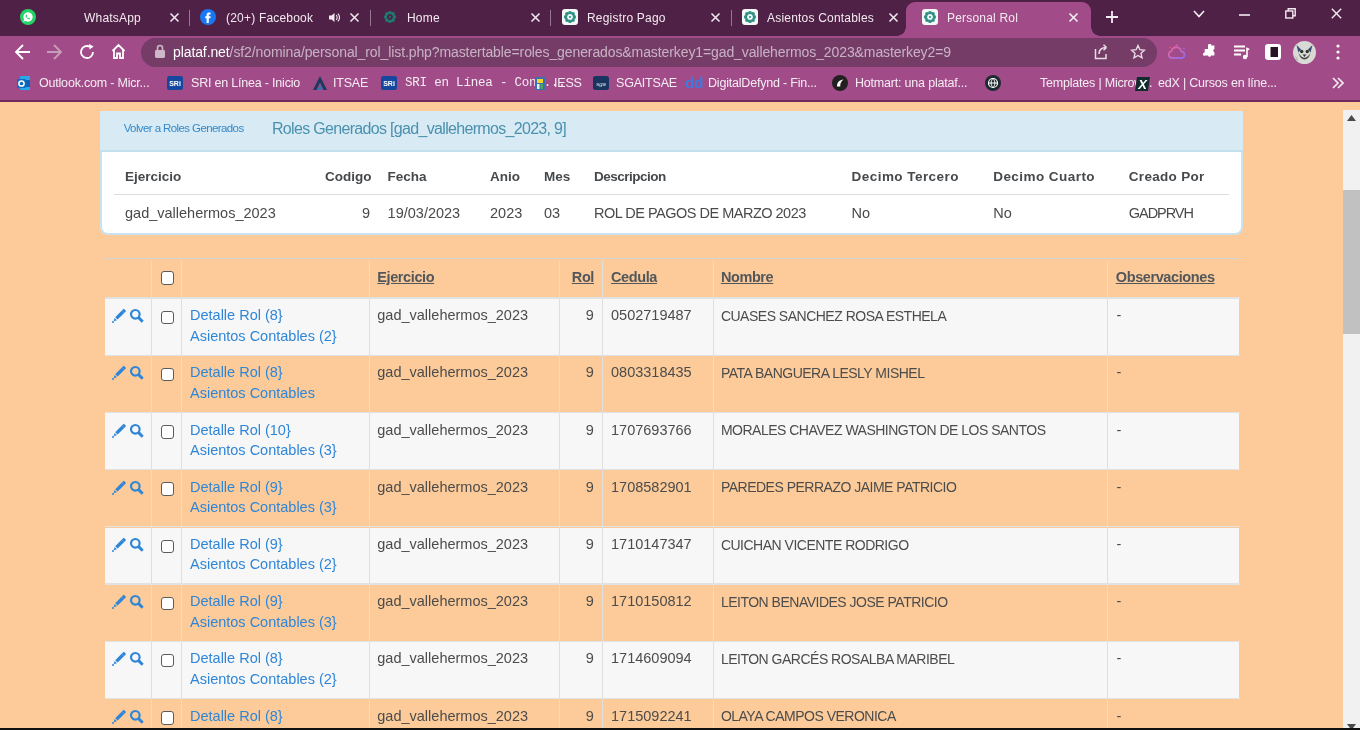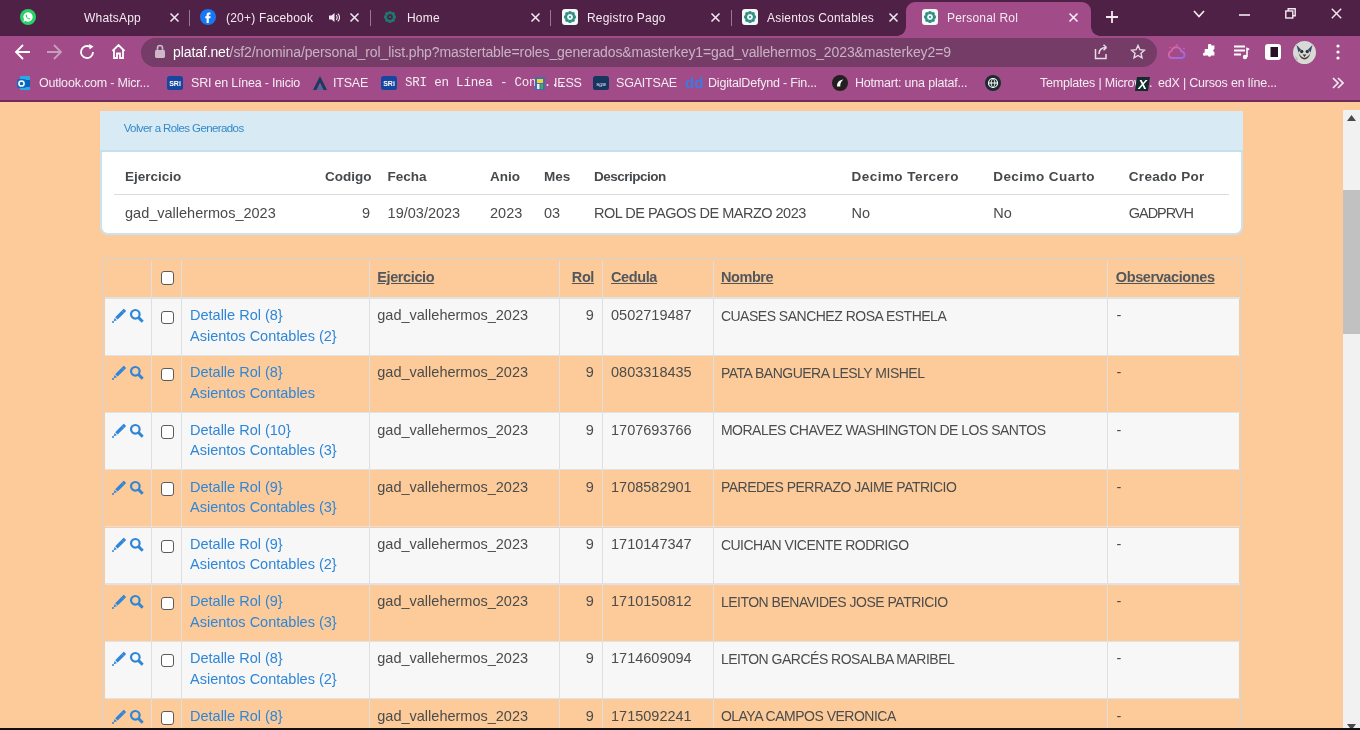--- a/index.html
+++ b/index.html
@@ -300,20 +300,21 @@
   </svg>
 <div class="bmitem" style="left:1158px;">edX | Cursos en líne...</div>
 <svg class="abs" style="left:1331px;top:77px;width:13px;height:12px;" viewBox="0 0 13 12">
     <path d="M2 1 L7 6 L2 11 M7 1 L12 6 L7 11" stroke="#F3EAF1" stroke-width="1.7" fill="none"></path>
   </svg>
 
 <div id="page">
   <div id="card"></div>
   <div id="bluehead"></div>
   <div class="abs" style="left:123.7px;top:12px;font-size:11.5px;letter-spacing:-0.6px;color:#3389C9;">Volver a Roles Generados</div>
+  <div class="abs" style="left:272px;top:9.8px;font-size:16px;letter-spacing:-0.68px;color:#4A91AE;">Roles Generados [gad_vallehermos_2023, 9]</div>
 
   <div class="mlabel" style="left:125px;top:59px;">Ejercicio</div>
   <div class="mlabel" style="left:325px;top:59px;width:45px;text-align:right;">Codigo</div>
   <div class="mlabel" style="left:387.6px;top:59px;">Fecha</div>
   <div class="mlabel" style="left:490px;top:59px;">Anio</div>
   <div class="mlabel" style="left:544px;top:59px;">Mes</div>
   <div class="mlabel" style="left:594px;top:59px;letter-spacing:-0.5px;">Descripcion</div>
   <div class="mlabel" style="left:851.6px;top:59px;letter-spacing:0.45px;text-align:center;">Decimo Tercero</div>
   <div class="mlabel" style="left:993.2px;top:59px;letter-spacing:0.45px;">Decimo Cuarto</div>
   <div class="mlabel" style="left:1128.8px;top:59px;letter-spacing:0.3px;">Creado Por</div>

